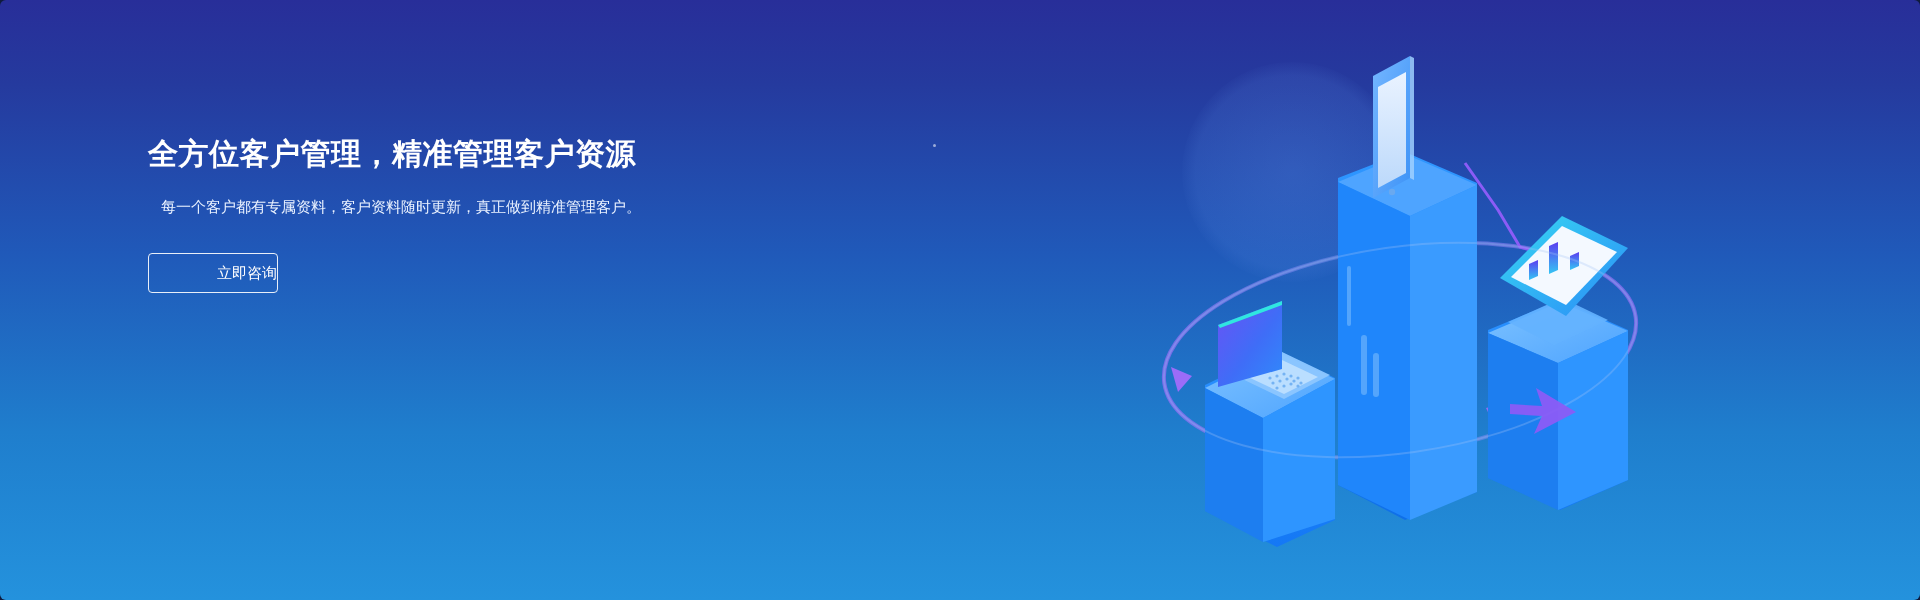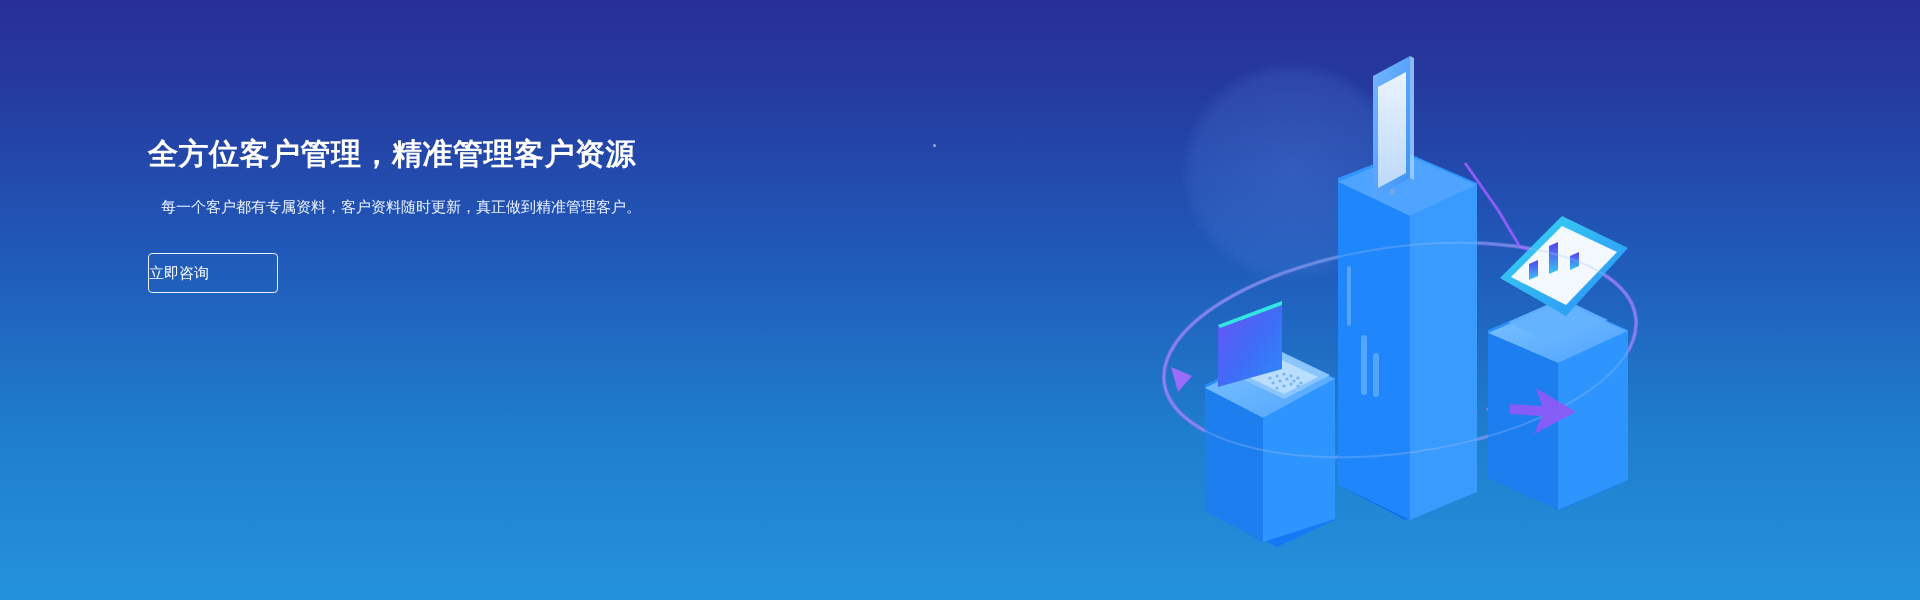--- a/index.html
+++ b/index.html
@@ -7,20 +7,21 @@
     padding: 0;
     background: #0f1b3d;
   }
   .banner {
     position: relative;
     width: 1920px;
     height: 600px;
     overflow: hidden;
     font-family: "Liberation Sans", "DejaVu Sans", sans-serif;
     background: linear-gradient(to bottom, #282e99 0%, #253a9e 14%, #2059b9 42%, #1f7ecd 72%, #2492dd 100%);
+    border-radius: 6px;
   }
   
   .glow-circle {
     position: absolute;
     left: 1182px;
     top: 62px;
     width: 220px;
     height: 220px;
     border-radius: 50%;
     background: radial-gradient(circle at 50% 50%, rgba(90,140,230,0.28) 0%, rgba(90,140,230,0.16) 62%, rgba(90,140,230,0.0) 72%);
@@ -59,21 +60,21 @@
     width: 480px;
     font-weight: normal;
   }
   .cta {
     display: inline-block;
     margin-top: 35px;
     padding: 0;
     width: 130px;
     height: 40px;
     line-height: 38px;
-    text-align: left;
+    text-align: right;
     border: 1px solid rgba(255,255,255,0.9);
     border-radius: 4px;
     color: #ffffff;
     font-size: 15px;
     background: transparent;
     cursor: pointer;
     box-sizing: border-box;
     font-family: inherit;
   }
 

